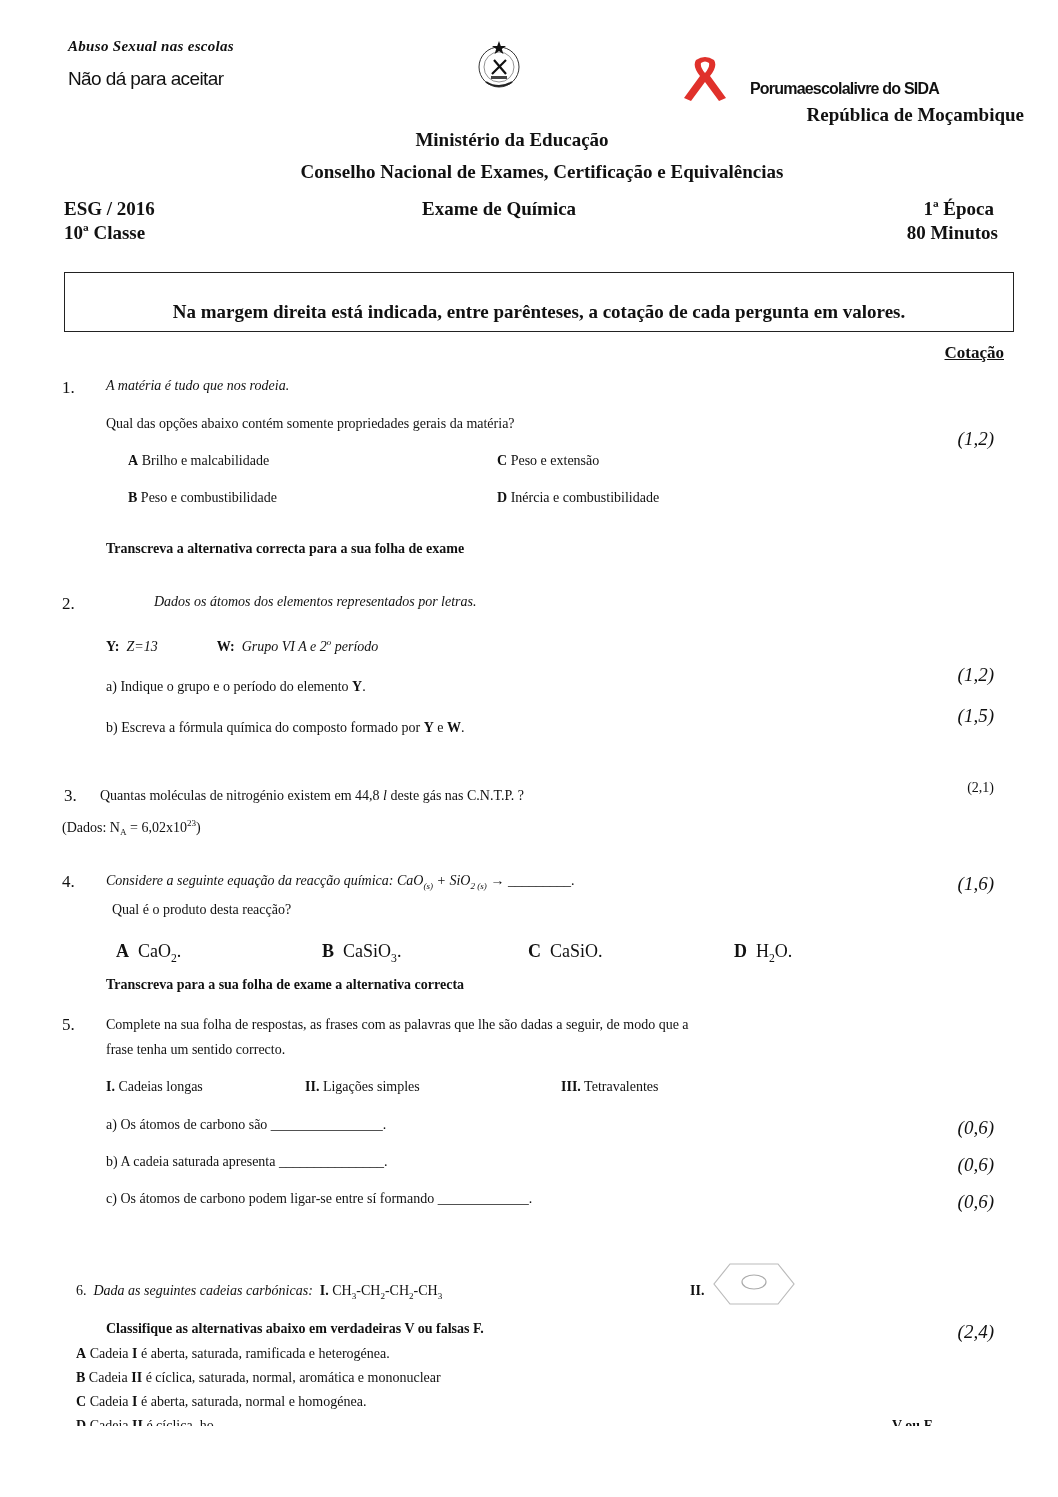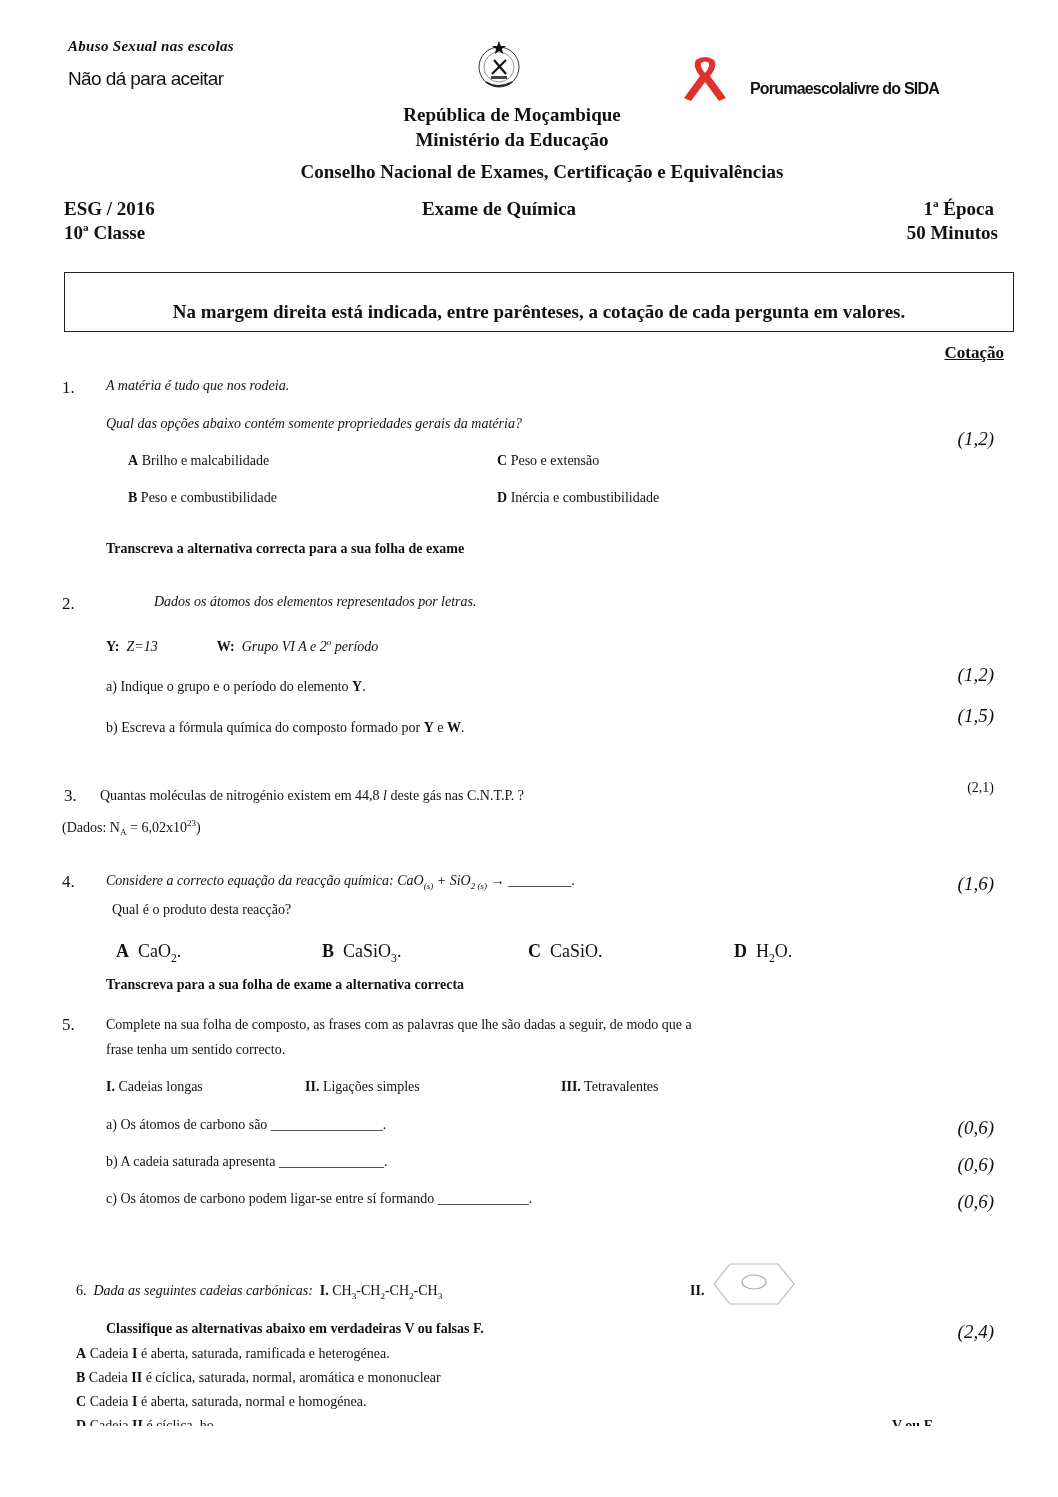--- a/index.html
+++ b/index.html
@@ -36,39 +36,39 @@
   </svg>
 </div>
 
 <div class="abs" style="left:672px;top:56px;width:66px;height:46px;">
   <svg width="66" height="46" viewBox="0 0 66 46">
     <path d="M24 4 Q33 -2 42 4 Q46 10 38 20 L54 42 L47 45 L33 26 L19 45 L12 42 L28 20 Q20 10 24 4 Z M29 7 Q33 4 37 7 Q38 11 33 17 Q28 11 29 7 Z" fill="#e0312b" fill-rule="evenodd"></path>
   </svg>
 </div>
 <div class="abs sans b" style="left:750px;top:80px;font-size:16px;letter-spacing:-0.8px;">Porumaescolalivre do SIDA</div>
 
-<div class="abs serif b" style="left:0;width:1024px;text-align:center;top:104px;font-size:19px;">República de Moçambique</div>
+<div class="abs serif b" style="left:0;width:1024px;text-align:right;top:104px;font-size:19px;">República de Moçambique</div>
 <div class="abs serif b" style="left:0;width:1024px;text-align:center;top:129px;font-size:19px;">Ministério da Educação</div>
 <div class="abs serif b" style="left:0;width:1084px;text-align:center;top:161px;font-size:19px;">Conselho Nacional de Exames, Certificação e Equivalências</div>
 
 <div class="abs serif b" style="left:64px;top:198px;font-size:19px;">ESG / 2016</div>
 <div class="abs serif b" style="left:422px;top:198px;font-size:19px;">Exame de Química</div>
 <div class="abs serif b" style="right:64px;top:198px;font-size:19px;">1ª Época</div>
 <div class="abs serif b" style="left:64px;top:222px;font-size:19px;">10ª  Classe</div>
-<div class="abs serif b" style="right:60px;top:222px;font-size:19px;">50 Minutos</div>
+<div class="abs serif b" style="right:60px;top:222px;font-size:19px;">80 Minutos</div>
 
 <div class="box">
   <div class="box-line" style="top:28px;">Na margem direita está indicada, entre parênteses, a cotação de cada pergunta em valores.</div>
 </div>
 
 <div class="abs serif b" style="right:54px;top:343px;font-size:17px;text-decoration:underline;margin-left:16px;">Cotação</div>
 
 <div class="abs q-num" style="left:62px;top:378px;">1.</div>
 <div class="abs i t19" style="left:106px;top:378px;">A matéria é tudo que nos rodeia.</div>
-<div class="abs t19" style="left:106px;top:416px;font-style:italic;">Qual das opções abaixo contém somente propriedades gerais da matéria?</div>
+<div class="abs t19" style="left:106px;top:416px;">Qual das opções abaixo contém somente propriedades gerais da matéria?</div>
 <div class="abs cot" style="right:64px;top:428px;">(1,2)</div>
 
 <div class="abs t19" style="left:128px;top:453px;"><b>A</b><span> Brilho e malcabilidade</span></div>
 <div class="abs t19" style="left:497px;top:453px;"><b>C</b><span> Peso e extensão</span></div>
 <div class="abs t19" style="left:128px;top:490px;"><b>B</b><span> Peso e combustibilidade</span></div>
 <div class="abs t19" style="left:497px;top:490px;"><b>D</b><span> Inércia e combustibilidade</span></div>
 
 <div class="abs b t19" style="left:106px;top:541px;">Transcreva a alternativa correcta para a sua folha de exame</div>
 
 <div class="abs q-num" style="left:62px;top:594px;">2.</div>
@@ -82,33 +82,33 @@
 <div class="abs t19" style="left:106px;top:679px;"><span>a) Indique o grupo e o período do elemento </span><b>Y</b><span>.</span></div>
 <div class="abs cot" style="right:64px;top:705px;">(1,5)</div>
 <div class="abs t19" style="left:106px;top:720px;"><span>b) Escreva a fórmula química do composto formado por </span><b>Y</b><span> e </span><b>W</b><span>.</span></div>
 
 <div class="abs q-num" style="left:64px;top:786px;">3.</div>
 <div class="abs t19" style="left:100px;top:788px;"><span>Quantas moléculas de nitrogénio existem em 44,8 </span><i>l</i><span> deste gás nas C.N.T.P. ?</span></div>
 <div class="abs t19" style="right:64px;top:780px;">(2,1)</div>
 <div class="abs t19" style="left:62px;top:818px;"><span>(Dados: N</span><sub>A</sub><span> = 6,02x10</span><sup>23</sup><span>)</span></div>
 
 <div class="abs q-num" style="left:62px;top:872px;">4.</div>
-<div class="abs i t19" style="left:106px;top:873px;"><span>Considere a correcto equação da reacção química: CaO</span><sub>(s)</sub><span> + SiO</span><sub>2 (s)</sub><b style="font-style:normal;"> → </b><span style="font-style:normal;">_________</span><span style="font-style:normal;">.</span></div>
+<div class="abs i t19" style="left:106px;top:873px;"><span>Considere a seguinte equação da reacção química: CaO</span><sub>(s)</sub><span> + SiO</span><sub>2 (s)</sub><b style="font-style:normal;"> → </b><span style="font-style:normal;">_________</span><span style="font-style:normal;">.</span></div>
 <div class="abs cot" style="right:64px;top:873px;">(1,6)</div>
 <div class="abs t19" style="left:112px;top:902px;">Qual é o produto desta reacção?</div>
 
 <div class="abs t18" style="left:116px;top:941px;"><b>A</b>&nbsp; <span>CaO</span><sub>2</sub><span>.</span></div>
 <div class="abs t18" style="left:322px;top:941px;"><b>B</b>&nbsp; <span>CaSiO</span><sub>3</sub><span>.</span></div>
 <div class="abs t18" style="left:528px;top:941px;"><b>C</b>&nbsp; <span>CaSiO.</span></div>
 <div class="abs t18" style="left:734px;top:941px;"><b>D</b>&nbsp; <span>H</span><sub>2</sub><span>O.</span></div>
 
 <div class="abs b t19" style="left:106px;top:977px;">Transcreva para a sua folha de exame a alternativa correcta</div>
 
 <div class="abs q-num" style="left:62px;top:1015px;">5.</div>
-<div class="abs t19" style="left:106px;top:1017px;">Complete na sua folha de composto, as frases com as palavras que lhe são dadas a seguir, de modo que a</div>
+<div class="abs t19" style="left:106px;top:1017px;">Complete na sua folha de respostas, as frases com as palavras que lhe são dadas a seguir, de modo que a</div>
 <div class="abs t19" style="left:106px;top:1042px;">frase tenha um sentido correcto.</div>
 
 <div class="abs t19" style="left:106px;top:1079px;"><b>I.</b><span> Cadeias longas</span></div>
 <div class="abs t19" style="left:305px;top:1079px;"><b>II.</b><span> Ligações simples</span></div>
 <div class="abs t19" style="left:561px;top:1079px;"><b>III.</b><span> Tetravalentes</span></div>
 
 <div class="abs t19" style="left:106px;top:1117px;">a) Os átomos de carbono são ________________.</div>
 <div class="abs cot" style="right:64px;top:1117px;">(0,6)</div>
 <div class="abs t19" style="left:106px;top:1154px;text-align:center;">b) A cadeia saturada apresenta _______________.</div>
 <div class="abs cot" style="right:64px;top:1154px;">(0,6)</div>

